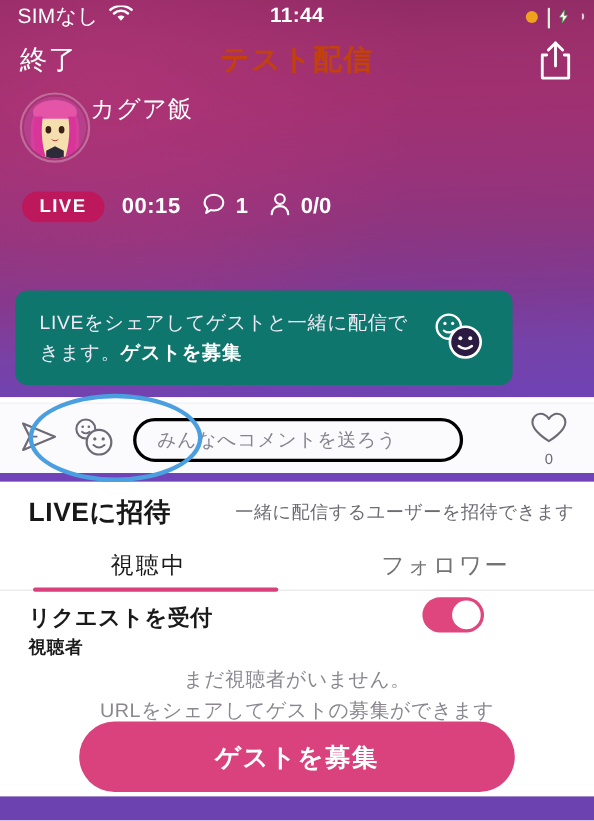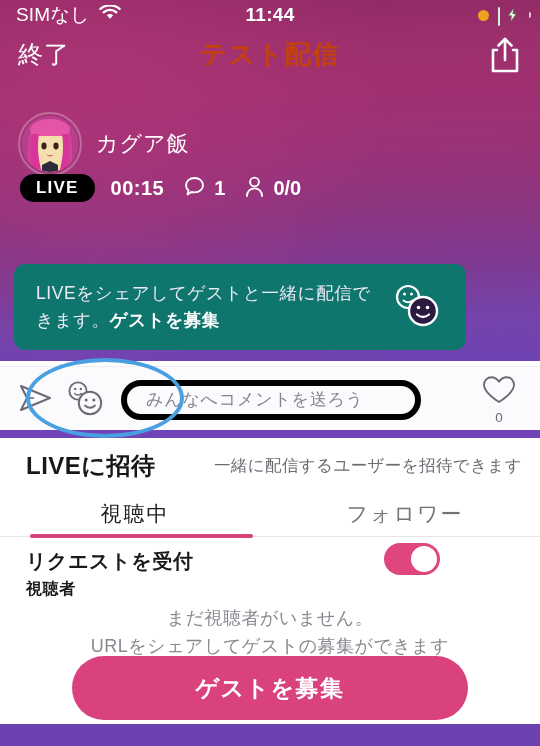--- a/index.html
+++ b/index.html
@@ -65,22 +65,22 @@
     color:#fff; font-size:25px; letter-spacing:1px;
   }
   .nav-title {
     position:absolute; left:0; top:3px; width:540px; text-align:center;
     color:#c2410c; font-size:26px; font-weight:bold; letter-spacing:1.5px;
   }
   .nav-share { position:absolute; right:20px; top:2px; }
 
   
   .streamer {
-    position:absolute; left:18px; top:112px;
-    display:flex; align-items:center; gap:14px;
+    position:absolute; left:18px; top:84px;
+    display:flex; align-items:flex-start; 
   }
   .avatar-ring {
     width:64px; height:64px; border-radius:50%;
     border:2px solid rgba(255,255,255,0.28);
     padding:2px; box-sizing:border-box;
   }
   .avatar {
     width:56px; height:56px; border-radius:50%;
     overflow:hidden; position:relative;
     background:#c34a9a;
@@ -88,21 +88,21 @@
   .streamer-name {
     color:#fff; font-size:22px; letter-spacing:1px;
   }
 
   
   .meta {
     position:absolute; left:20px; top:174px;
     display:flex; align-items:center; color:#fff;
   }
   .live-badge {
-    background:#000000; color:#fff; font-size:17px; font-weight:bold;
+    background:#be185d; color:#fff; font-size:17px; font-weight:bold;
     letter-spacing:1.2px; border-radius:14px;
     padding:5px 16px 6px; line-height:1;text-align:right;
   }
   .meta-timer {
     margin-left:16px; font-size:20px; font-weight:bold; letter-spacing:0.5px;
   }
   .meta-item { margin-left:20px; display:flex; align-items:center; gap:9px; }
   .meta-val { font-size:20px; font-weight:bold; }
 
   
@@ -121,21 +121,21 @@
   
   .comment-bar {
     position:absolute; left:0; top:366px; width:540px; height:66px;
     background:#fbfafd; display:flex; align-items:center;
     border-top:1px solid #efeef2;
   }
   .cb-arrow { margin-left:14px; width:44px; display:flex; justify-content:center; }
   .cb-faces { margin-left:2px; width:52px; display:flex; justify-content:center; }
   .cb-input {
     margin-left:9px; flex:1; max-width:300px; height:40px;
-    border:6px solid #000000; border-radius:20px;
+    border:3px solid #000000; border-radius:20px;
     display:flex; align-items:center; padding:0 19px;
     background:#fbfafd;
   }
   .cb-placeholder { color:#86838f; font-size:17px; letter-spacing:0.8px; }
   .cb-heart {
     margin-left:auto; margin-right:24px;
     display:flex; flex-direction:column; align-items:center; gap:1px;
   }
   .cb-heart-count { color:#6e6b76; font-size:13.5px; }
 

